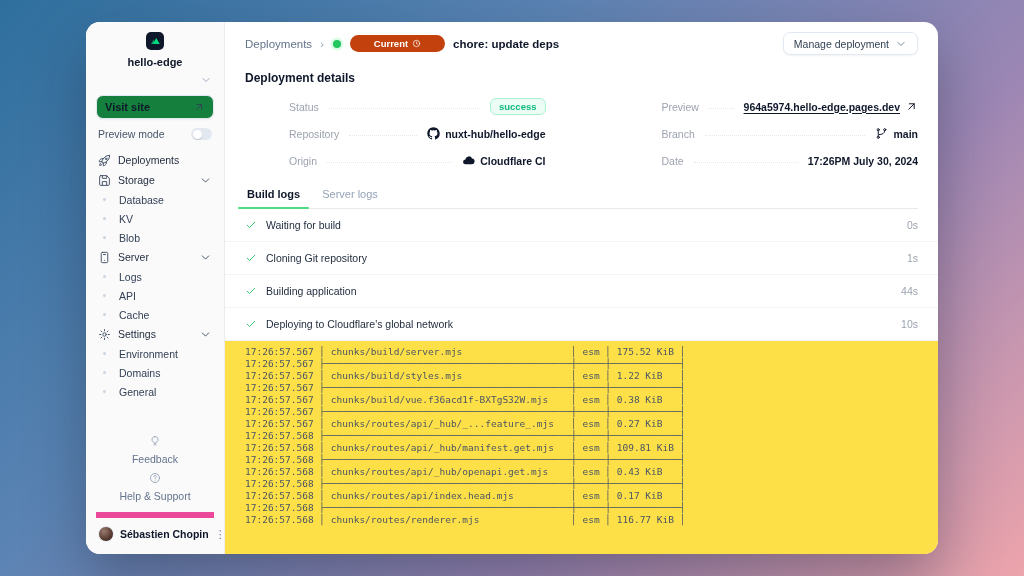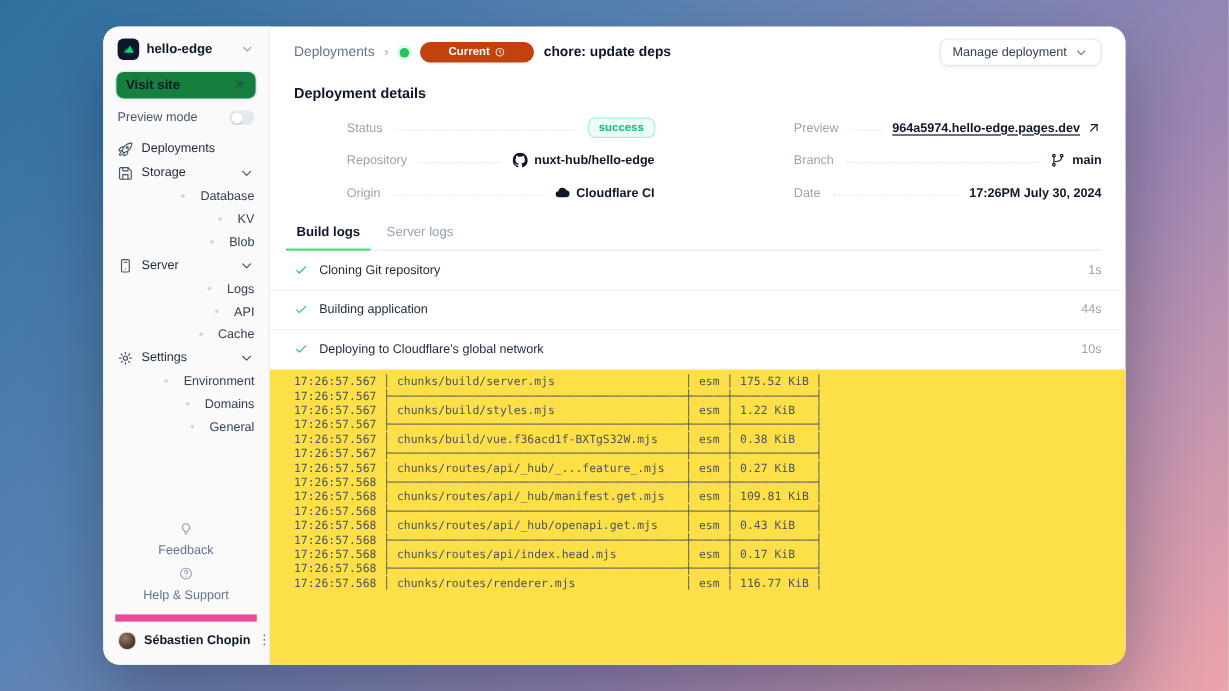--- a/index.html
+++ b/index.html
@@ -13,42 +13,42 @@
   .app {
     position:absolute; left:86px; top:22px; width:852px; height:532px;
     background:#fff; border-radius:14px; overflow:hidden; display:flex;
     box-shadow:0 25px 60px rgba(15,23,42,.35);
   }
   
   .sidebar {
     flex:0 0 139px; width:139px; background:#fafafb; border-right:1px solid #ececf0;
     padding:8px 10px 10px; display:flex; flex-direction:column;
   }
-  .workspace { display:flex; align-items:center; gap:6px; padding:2px 2px 9px; }
+  .workspace { display:flex; align-items:center; gap:6px; padding:2px 2px 9px;flex-direction:column; }
   .ws-logo { width:18px; height:18px; border-radius:5px; background:#0f172a; display:flex; align-items:center; justify-content:center; flex:0 0 18px; }
   .ws-logo svg { width:12px; height:12px; }
   .ws-name { font-size:11px; font-weight:700; color:#0f172a; flex:1; white-space:nowrap; }
   .icon { display:inline-flex; }
   .icon svg { width:12px; height:12px; stroke:currentColor; fill:none; stroke-width:1.8; stroke-linecap:round; stroke-linejoin:round; }
   .icon.filled svg { fill:currentColor; stroke:none; }
   .chev { color:#94a3b8; margin-left:auto; }
   .visit-btn {
     display:flex; justify-content:space-between; align-items:center;
     background:#15803d; border:1px solid #e2e8f0; border-radius:7px; padding:5px 8px;
     font-size:11px; font-weight:700; color:#0f172a; box-shadow:0 1px 2px rgba(0,0,0,.05); cursor:pointer;
   }
   .visit-btn .icon { color:#334155; }
   .preview-row { display:flex; justify-content:space-between; align-items:flex-end; padding:9px 2px 7px; font-size:10.5px; color:#475569; }
   .toggle { width:21px; height:12px; border-radius:7px; background:#e2e8f0; position:relative; cursor:pointer; }
   .toggle::after { content:""; position:absolute; left:1.5px; top:1.5px; width:9px; height:9px; border-radius:50%; background:#fff; box-shadow:0 1px 1px rgba(0,0,0,.15); }
   .nav { margin-top:3px; }
   .nav-item { display:flex; align-items:center; gap:7px; padding:3.5px 2px; font-size:10.5px; font-weight:500; color:#1e293b; border-radius:5px; cursor:pointer; }
   .nav-item .icon { width:13px; color:#475569; }
   .nav-item .icon svg { width:13px; height:13px; }
-  .nav-item.child { color:#334155;justify-content:flex-end; }
+  .nav-item.child { color:#334155; }
   .dot { width:3px; height:3px; border-radius:50%; background:#cbd5e1; margin:0 6px 0 5px; flex:0 0 3px; }
   .sidebar-footer { margin-top:auto; }
   .foot-link { display:flex; align-items:center; gap:6px; font-size:10.5px; color:#64748b; padding:3.5px 2px; cursor:pointer;flex-direction:column; }
   .foot-link .icon { color:#94a3b8; }
   .user-row { display:flex; align-items:center; gap:6px; border-top:6px solid #ec4899; margin-top:7px; padding:8px 2px 2px; }
   .avatar { width:16px; height:16px; border-radius:50%; flex:0 0 16px; background:radial-gradient(circle at 35% 30%, #9a7b6d 0%, #5d4037 55%, #2d1b16 100%); border:1px solid #e2e8f0; }
   .user-name { font-size:10.5px; font-weight:700; color:#0f172a; flex:1; white-space:nowrap; }
   .kebab { color:#64748b; letter-spacing:0; font-size:11px; line-height:1; cursor:pointer; }
   
   .main { flex:1; display:flex; flex-direction:column; min-width:0; }
@@ -354,20 +354,31 @@
     </div>
 
     <div class="steps">
         <div class="step-row">
           <span class="step-label">
             <span class="icon">
               <svg viewBox="0 0 24 24">
                 <path d="M4.5 12.5l4.5 4.5L19.5 6.5"></path>
               </svg>
             </span>
+            <span>Waiting for build</span>
+          </span>
+          <span class="step-duration">0s</span>
+        </div>
+        <div class="step-row">
+          <span class="step-label">
+            <span class="icon">
+              <svg viewBox="0 0 24 24">
+                <path d="M4.5 12.5l4.5 4.5L19.5 6.5"></path>
+              </svg>
+            </span>
             <span>Cloning Git repository</span>
           </span>
           <span class="step-duration">1s</span>
         </div>
         <div class="step-row">
           <span class="step-label">
             <span class="icon">
               <svg viewBox="0 0 24 24">
                 <path d="M4.5 12.5l4.5 4.5L19.5 6.5"></path>
               </svg>

